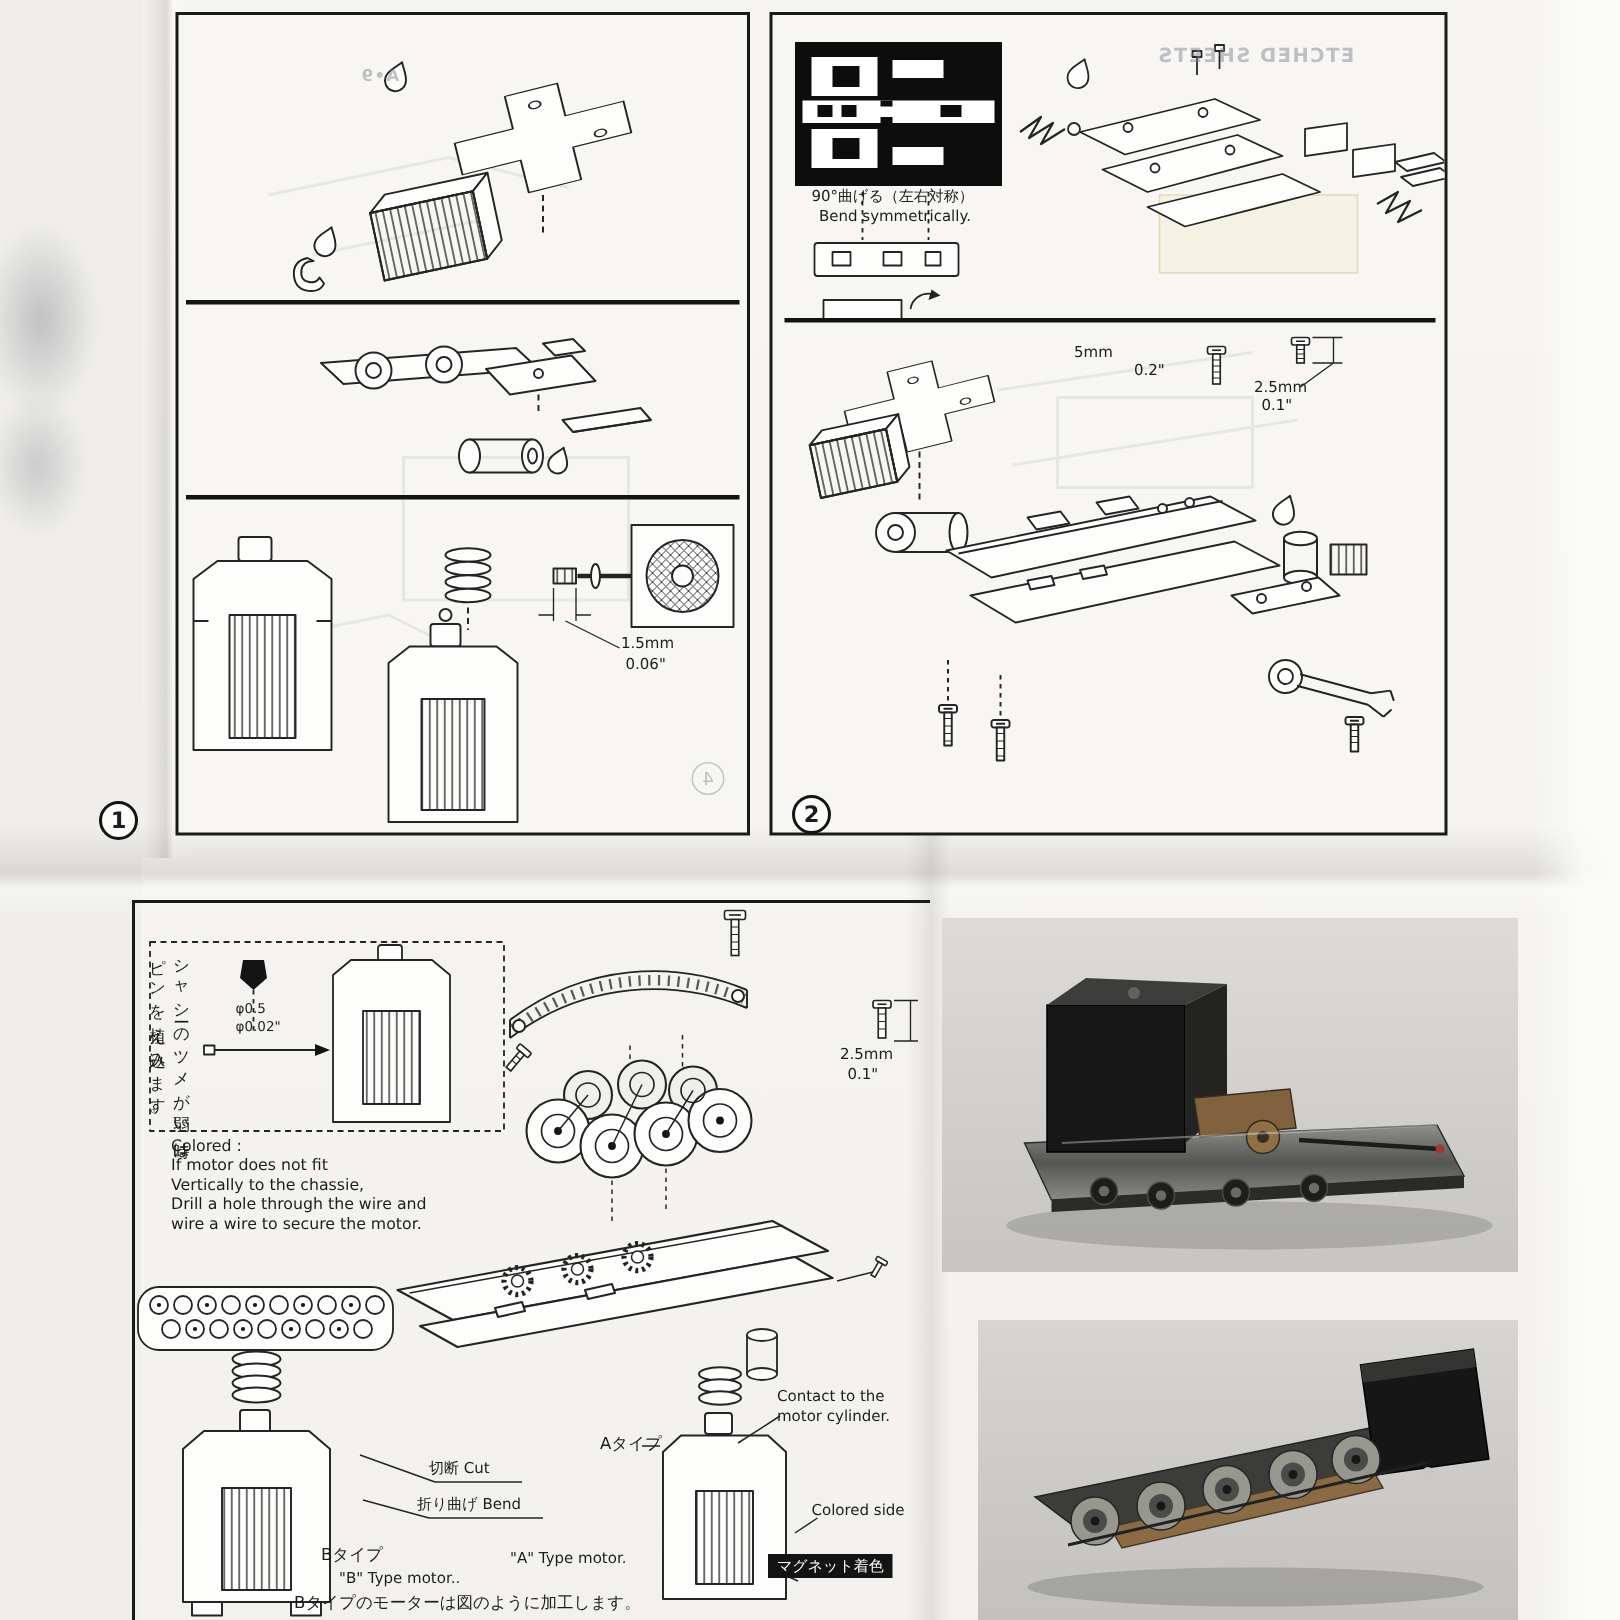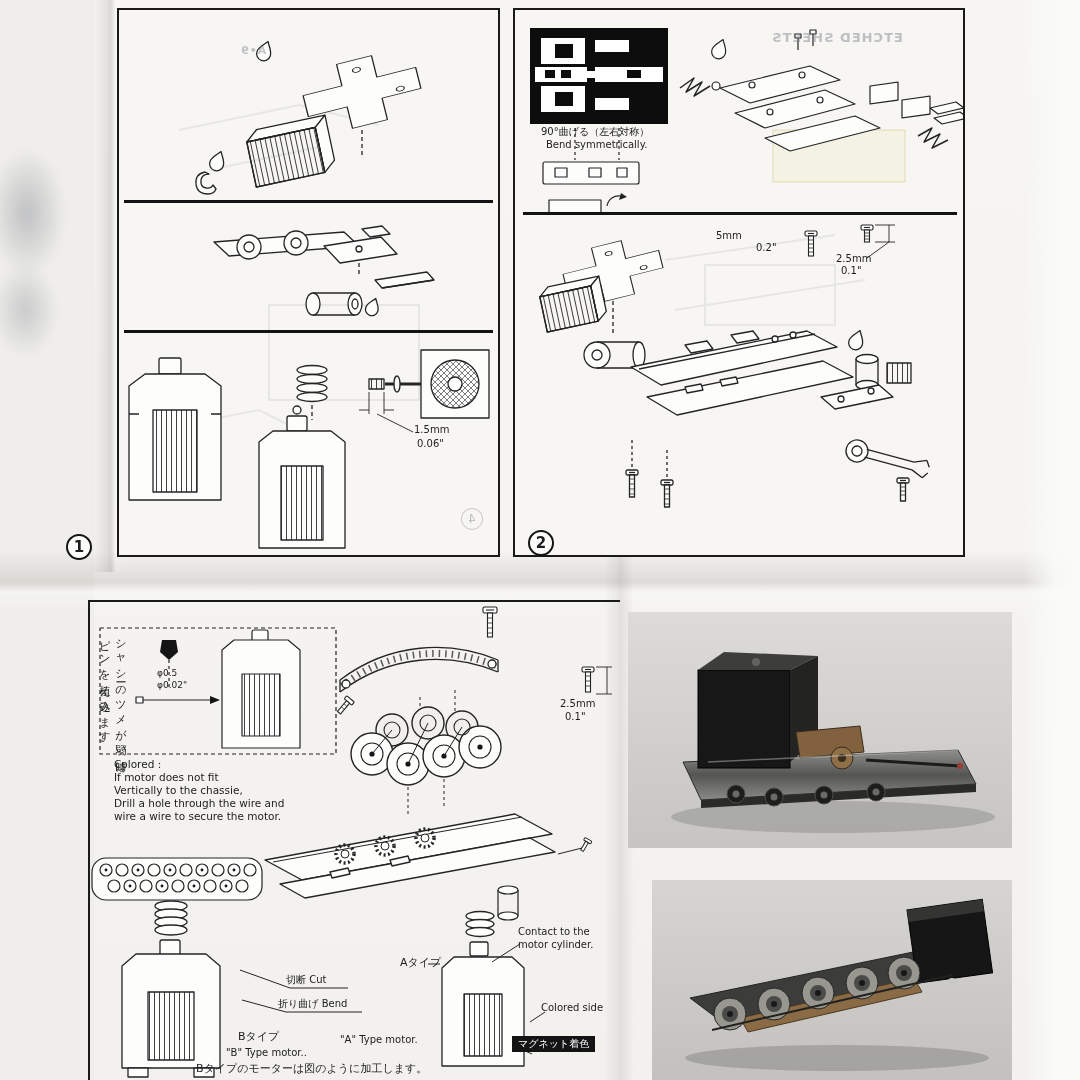--- a/index.html
+++ b/index.html
@@ -599,21 +599,21 @@
   <div class="improve" style="left:114px;top:758px"><span>Colored :</span>
 <span>If motor does not fit</span>
 <span>Vertically to the chassie,</span>
 <span>Drill a hole through the wire and</span>
 <span>wire a wire to secure the motor.</span></div>
   <div class="t f10" style="left:560px;top:698px">2.5mm</div>
   <div class="t f10" style="left:565px;top:711px">0.1"</div>
   <div class="t f11" style="left:400px;top:956px">Aタイプ</div>
   <div class="t f10" style="left:286px;top:974px">切断 Cut</div>
   <div class="t f10" style="left:278px;top:998px">折り曲げ Bend</div>
-  <div class="t f11" style="left:238px;top:1030px">Bタイプ</div>
+  <div class="t f11" style="left:214px;top:1030px">Bタイプ</div>
   <div class="t f10" style="left:226px;top:1047px">"B" Type motor..</div>
   <div class="t f10" style="left:340px;top:1034px">"A" Type motor.</div>
   <div class="t f10" style="left:518px;top:926px">Contact to the</div>
   <div class="t f10" style="left:518px;top:939px">motor cylinder.</div>
   <div class="t f10" style="left:541px;top:1002px">Colored side</div>
   <div class="magnet" style="left:512px;top:1036px">マグネット着色</div>
   <div class="t f11" style="left:196px;top:1062px">Bタイプのモーターは図のように加工します。</div>
 
 </div>
 

